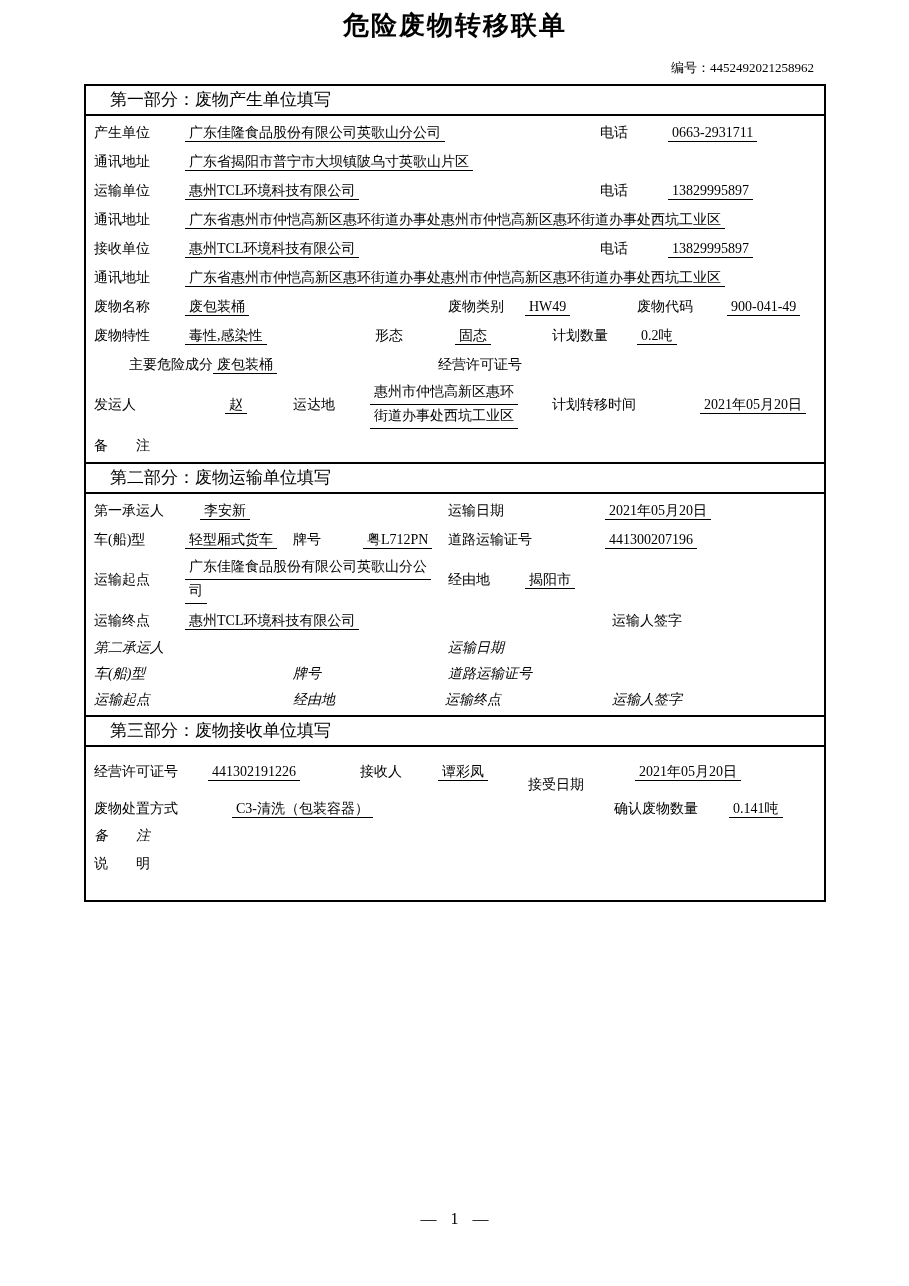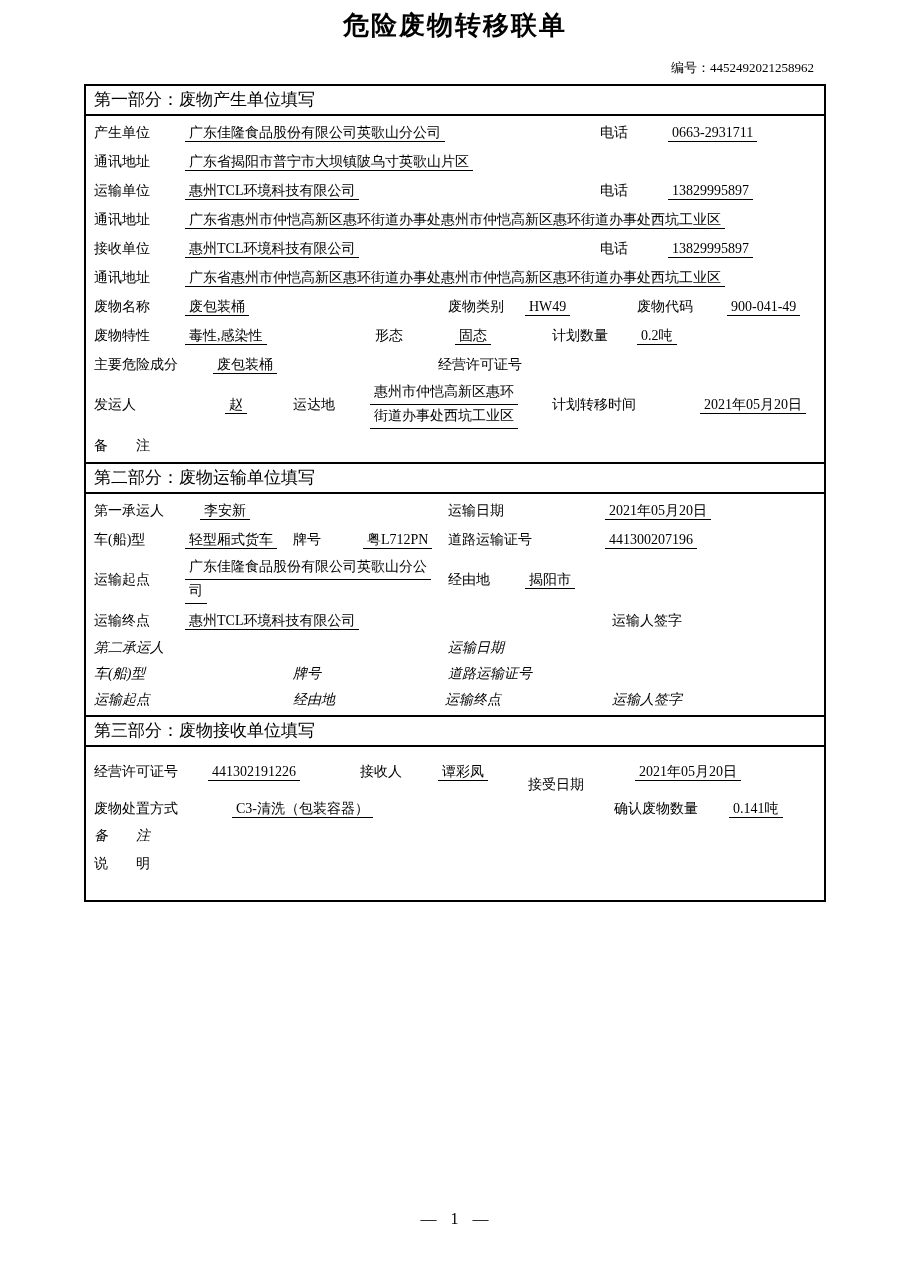--- a/index.html
+++ b/index.html
@@ -12,36 +12,36 @@
   .page-title{
     margin:8px;text-align:center;
     font-size:26px;font-weight:600;letter-spacing:2px;
   }
   .doc-no{
     text-align:right;font-size:13px;margin-top:16px;margin-bottom:7px;
     padding-right:12px;
   }
   .form{border:2px solid #000;font-size:14px;}
   .sec-header{
-    font-size:17px;padding:2px 8px;height:24px;line-height:24px;
+    font-size:17px;padding:2px 24px;height:24px;line-height:24px;
     border-bottom:2px solid #000;
   }
   .sec-body{border-bottom:2px solid #000;padding:2px 0 2px 0;}
   .sec-body.last{border-bottom:none;padding-bottom:22px;}
   .row{display:flex;align-items:center;min-height:29px;padding-left:8px;padding-right:6px;}
   .row.tall{min-height:52px;}
   .row.tight{min-height:26px;font-style:italic;}
   .lbl{flex:0 0 auto;}
   .cell{flex:0 0 auto;}
   .grow{flex:1 1 auto;}
   .u{border-bottom:1px solid #000;padding:0 4px 1px 4px;}
   .two-line{line-height:1.55;}
   .two-line .u{display:inline-block;}
   
-  .w91{width:91px;}  .w106{width:106px;} .w114{width:114px;} .w119{width:119px;}
+  .w91{width:91px;}  .w106{width:106px;} .w114{width:114px;} .w119{width:119px;text-align:right;}
   .w131{width:131px;}.w68{width:68px;}  .w70{width:70px;}
   .w77{width:77px;}  .w78{width:78px;}  .w80{width:80px;}  .w85{width:85px;}
   .w87{width:87px;}  .w90{width:90px;}  .w97{width:97px;}
   .w107{width:107px;margin-top:27px;}.w108{width:108px;}.w112{width:112px;}.w115{width:115px;}.w148{width:148px;}.w152{width:152px;}
   .w157{width:157px;}.w167{width:167px;}.w182{width:182px;}
   .w183{width:183px;}.w190{width:190px;}.w199{width:199px;}.w225{width:225px;}
   .w248{width:248px;}.w263{width:263px;}.w382{width:382px;margin-left:24px;}.w415{width:415px;}
   .w427{width:427px;}
   .note-lines div{min-height:26px;line-height:26px;}
   .page-footer{

